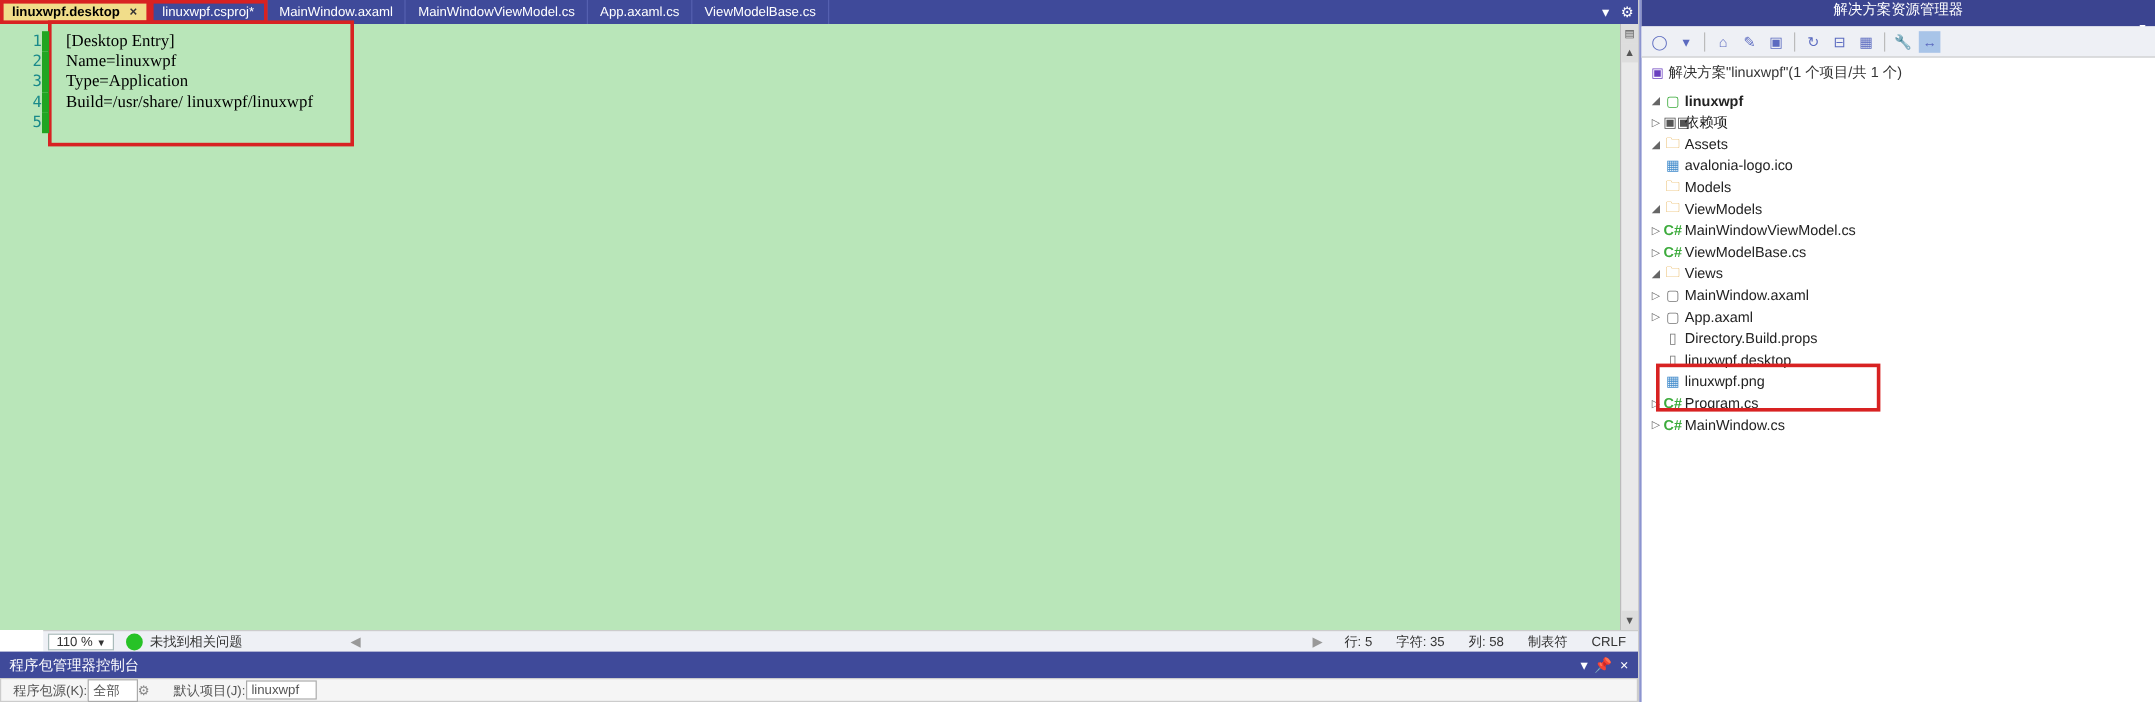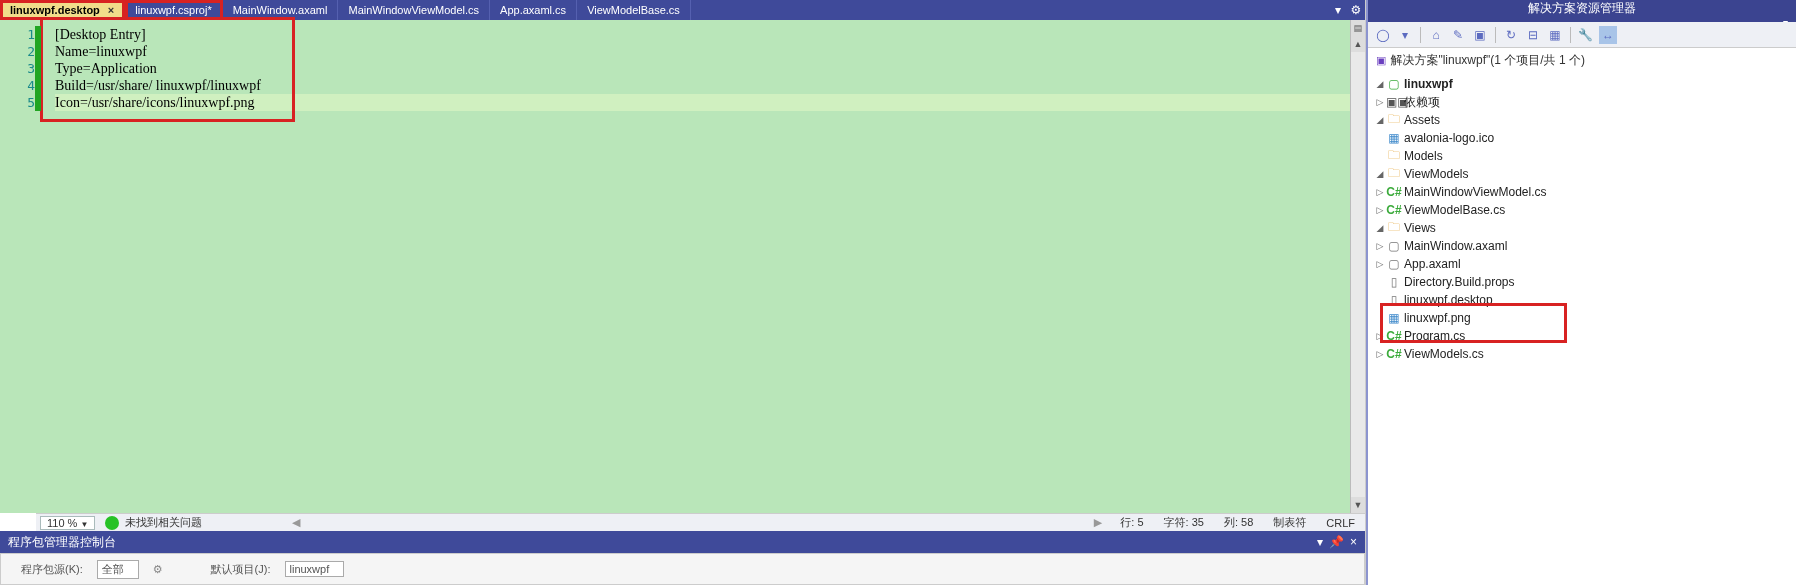--- a/index.html
+++ b/index.html
@@ -26,21 +26,21 @@
 .scroll-btn { height: 16px; background: #ddd; text-align: center; font-size: 9px; line-height: 16px; color: #555; }
 .scroll-track { flex:1; }
 .statusbar { display: flex; align-items: center; background: #eef0f5; border-top: 1px solid #ccc; height: 18px; font-size: 11px; color: #333; margin-left: 36px; }
 .statusbar .zoom { width: 55px; padding-left: 6px; background: #fff; border: 1px solid #abb; margin: 1px 4px; }
 .statusbar .chk { width: 14px; height: 14px; border-radius: 50%; background: #27c227; margin: 0 6px; display: inline-block; }
 .statusbar .issues { flex: 0 0 auto; }
 .statusbar .sp { flex:1; }
 .statusbar .cell { padding: 0 10px; }
 .pkg-panel { background: #3f4a9a; color:#fff; height: 22px; display:flex; align-items:center; padding:0 8px; font-size:12px; }
 .pkg-tools { margin-left:auto; display:flex; gap:6px; }
-.pkg-body { background:#f5f5f5; height: 32px; display:flex; align-items:center; gap:14px; padding:0 20px; font-size:11px; color:#555; border:1px solid #ccc; }
+.pkg-body { background:#f5f5f5; height: 20px; display:flex; align-items:center; gap:0; padding:0 10px; font-size:11px; color:#555; border:1px solid #ccc; }
 .pkg-body .combo { border:1px solid #aaa; padding:1px 14px 1px 4px; background:#fff; position:relative; }
 .side-pane { width: 430px; display:flex; flex-direction:column; border-left:2px solid #8c94cf; }
 .side-title { background:#3b4490; color:#fff; height:22px; display:flex; align-items:center; padding:0 8px; font-size:12px;flex-direction:column; }
 .side-title .pin { margin-left:auto; font-size:10px; }
 .side-toolbar { background:#eef0f5; border-bottom:1px solid #ccc; height:26px; display:flex; align-items:center; gap:4px; padding:0 6px; }
 .side-toolbar .tb { width:18px; height:18px; display:flex; align-items:center; justify-content:center; color:#5c6bc0; font-size:12px; cursor:pointer; }
 .side-toolbar .sepv { width:1px; height:16px; background:#bbb; margin:0 2px; }
 .side-search { background:#e6ecf6; border-bottom:1px solid #c9d; height:22px; display:flex; align-items:center; padding:0 8px; color:#888; font-size:11px; }
 .side-header { padding:4px 8px; font-size:12px; color:#333; display:flex; align-items:center; gap:4px; }
 .side-header .sln-icon { color:#6a3fbf; font-size:11px; }
@@ -97,21 +97,20 @@
         <div class="gl">2</div>
         <div class="gl">3</div>
         <div class="gl">4</div>
         <div class="gl">5</div>
       </div>
       <div class="code">
         <div class="code-line">[Desktop Entry]</div>
         <div class="code-line">Name=linuxwpf</div>
         <div class="code-line">Type=Application</div>
         <div class="code-line">Build=/usr/share/ linuxwpf/linuxwpf</div>
-        <div class="code-line cursor-line">Icon=/usr/share/icons/linuxwpf.png</div>
       </div>
       <div class="editor-scroll">
         <div class="scroll-btn">▤</div>
         <div class="scroll-btn">▲</div>
         <div class="scroll-track"></div>
         <div class="scroll-btn">▼</div>
       </div>
     </div>
 
     <div class="statusbar">
@@ -250,17 +249,17 @@
           <span class="lbl">linuxwpf.png</span>
         </div>
       <div class="node ind2">
           <span class="arrow">▷</span>
           <span class="icon icon-cs">C#</span>
           <span class="lbl">Program.cs</span>
         </div>
       <div class="node ind2">
           <span class="arrow">▷</span>
           <span class="icon icon-cs">C#</span>
-          <span class="lbl">ViewModels.cs</span>
+          <span class="lbl">MainWindow.cs</span>
         </div>
     </div>
   </div>
 </div>
 
 </body></html>

